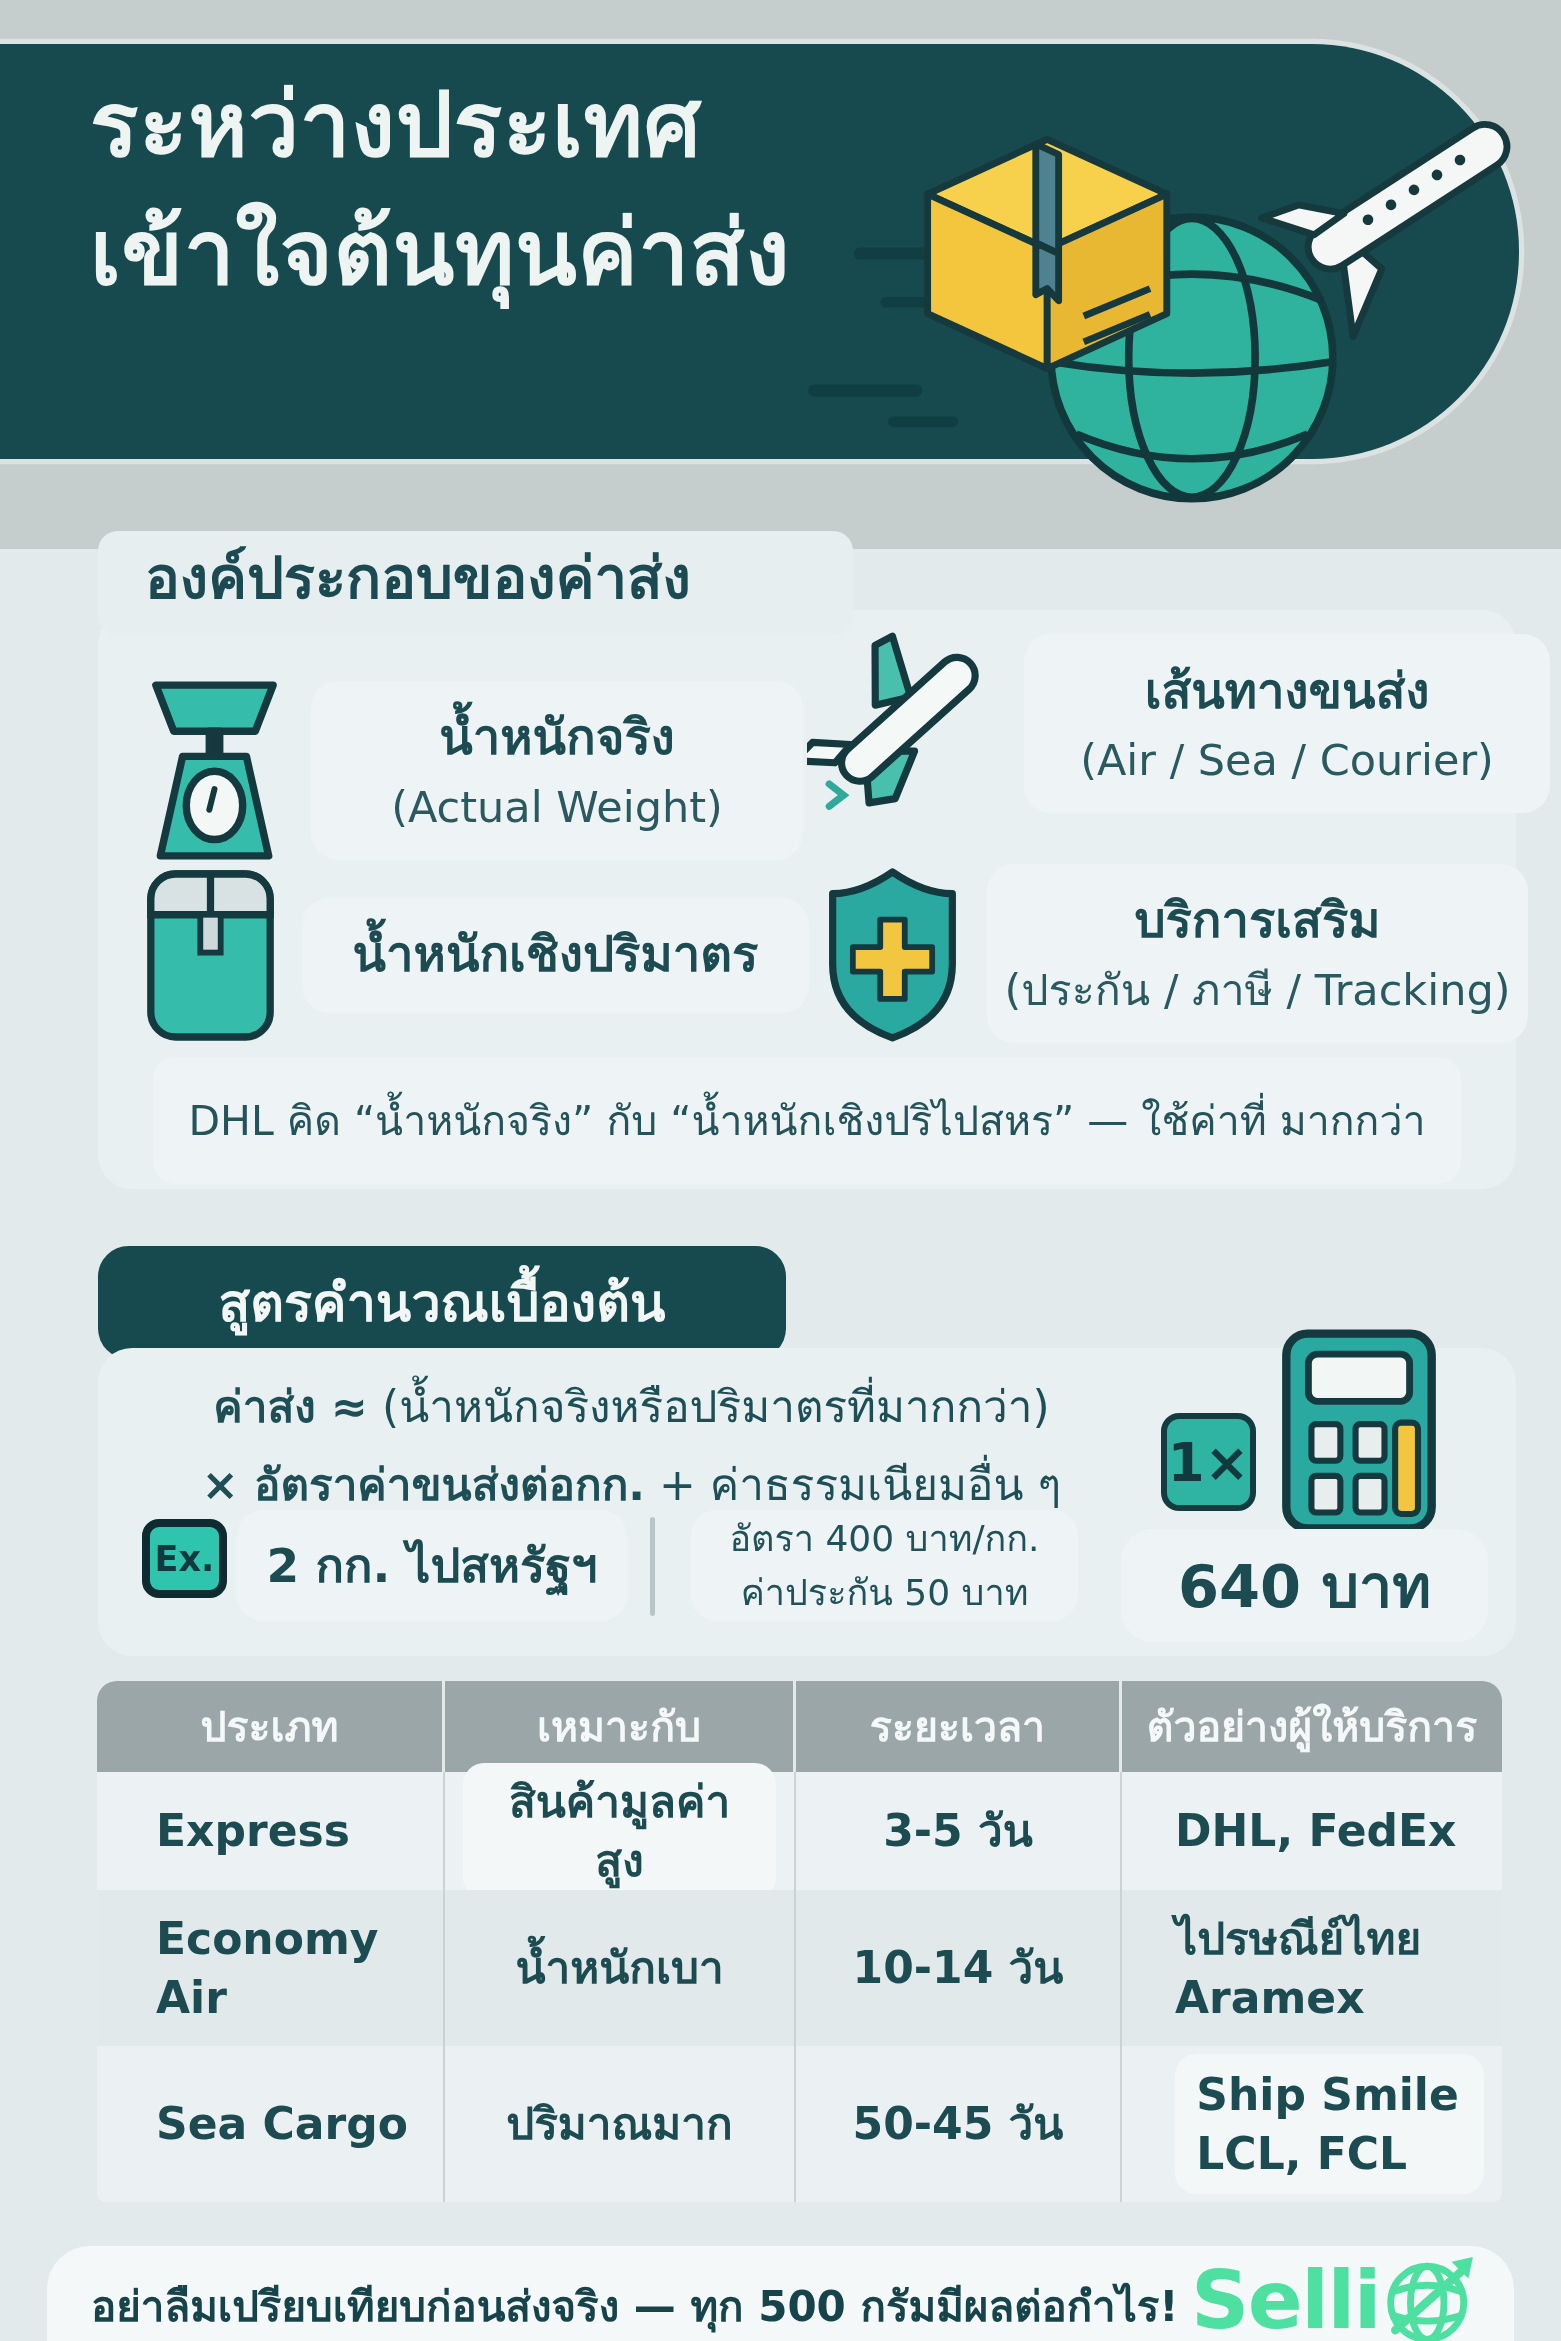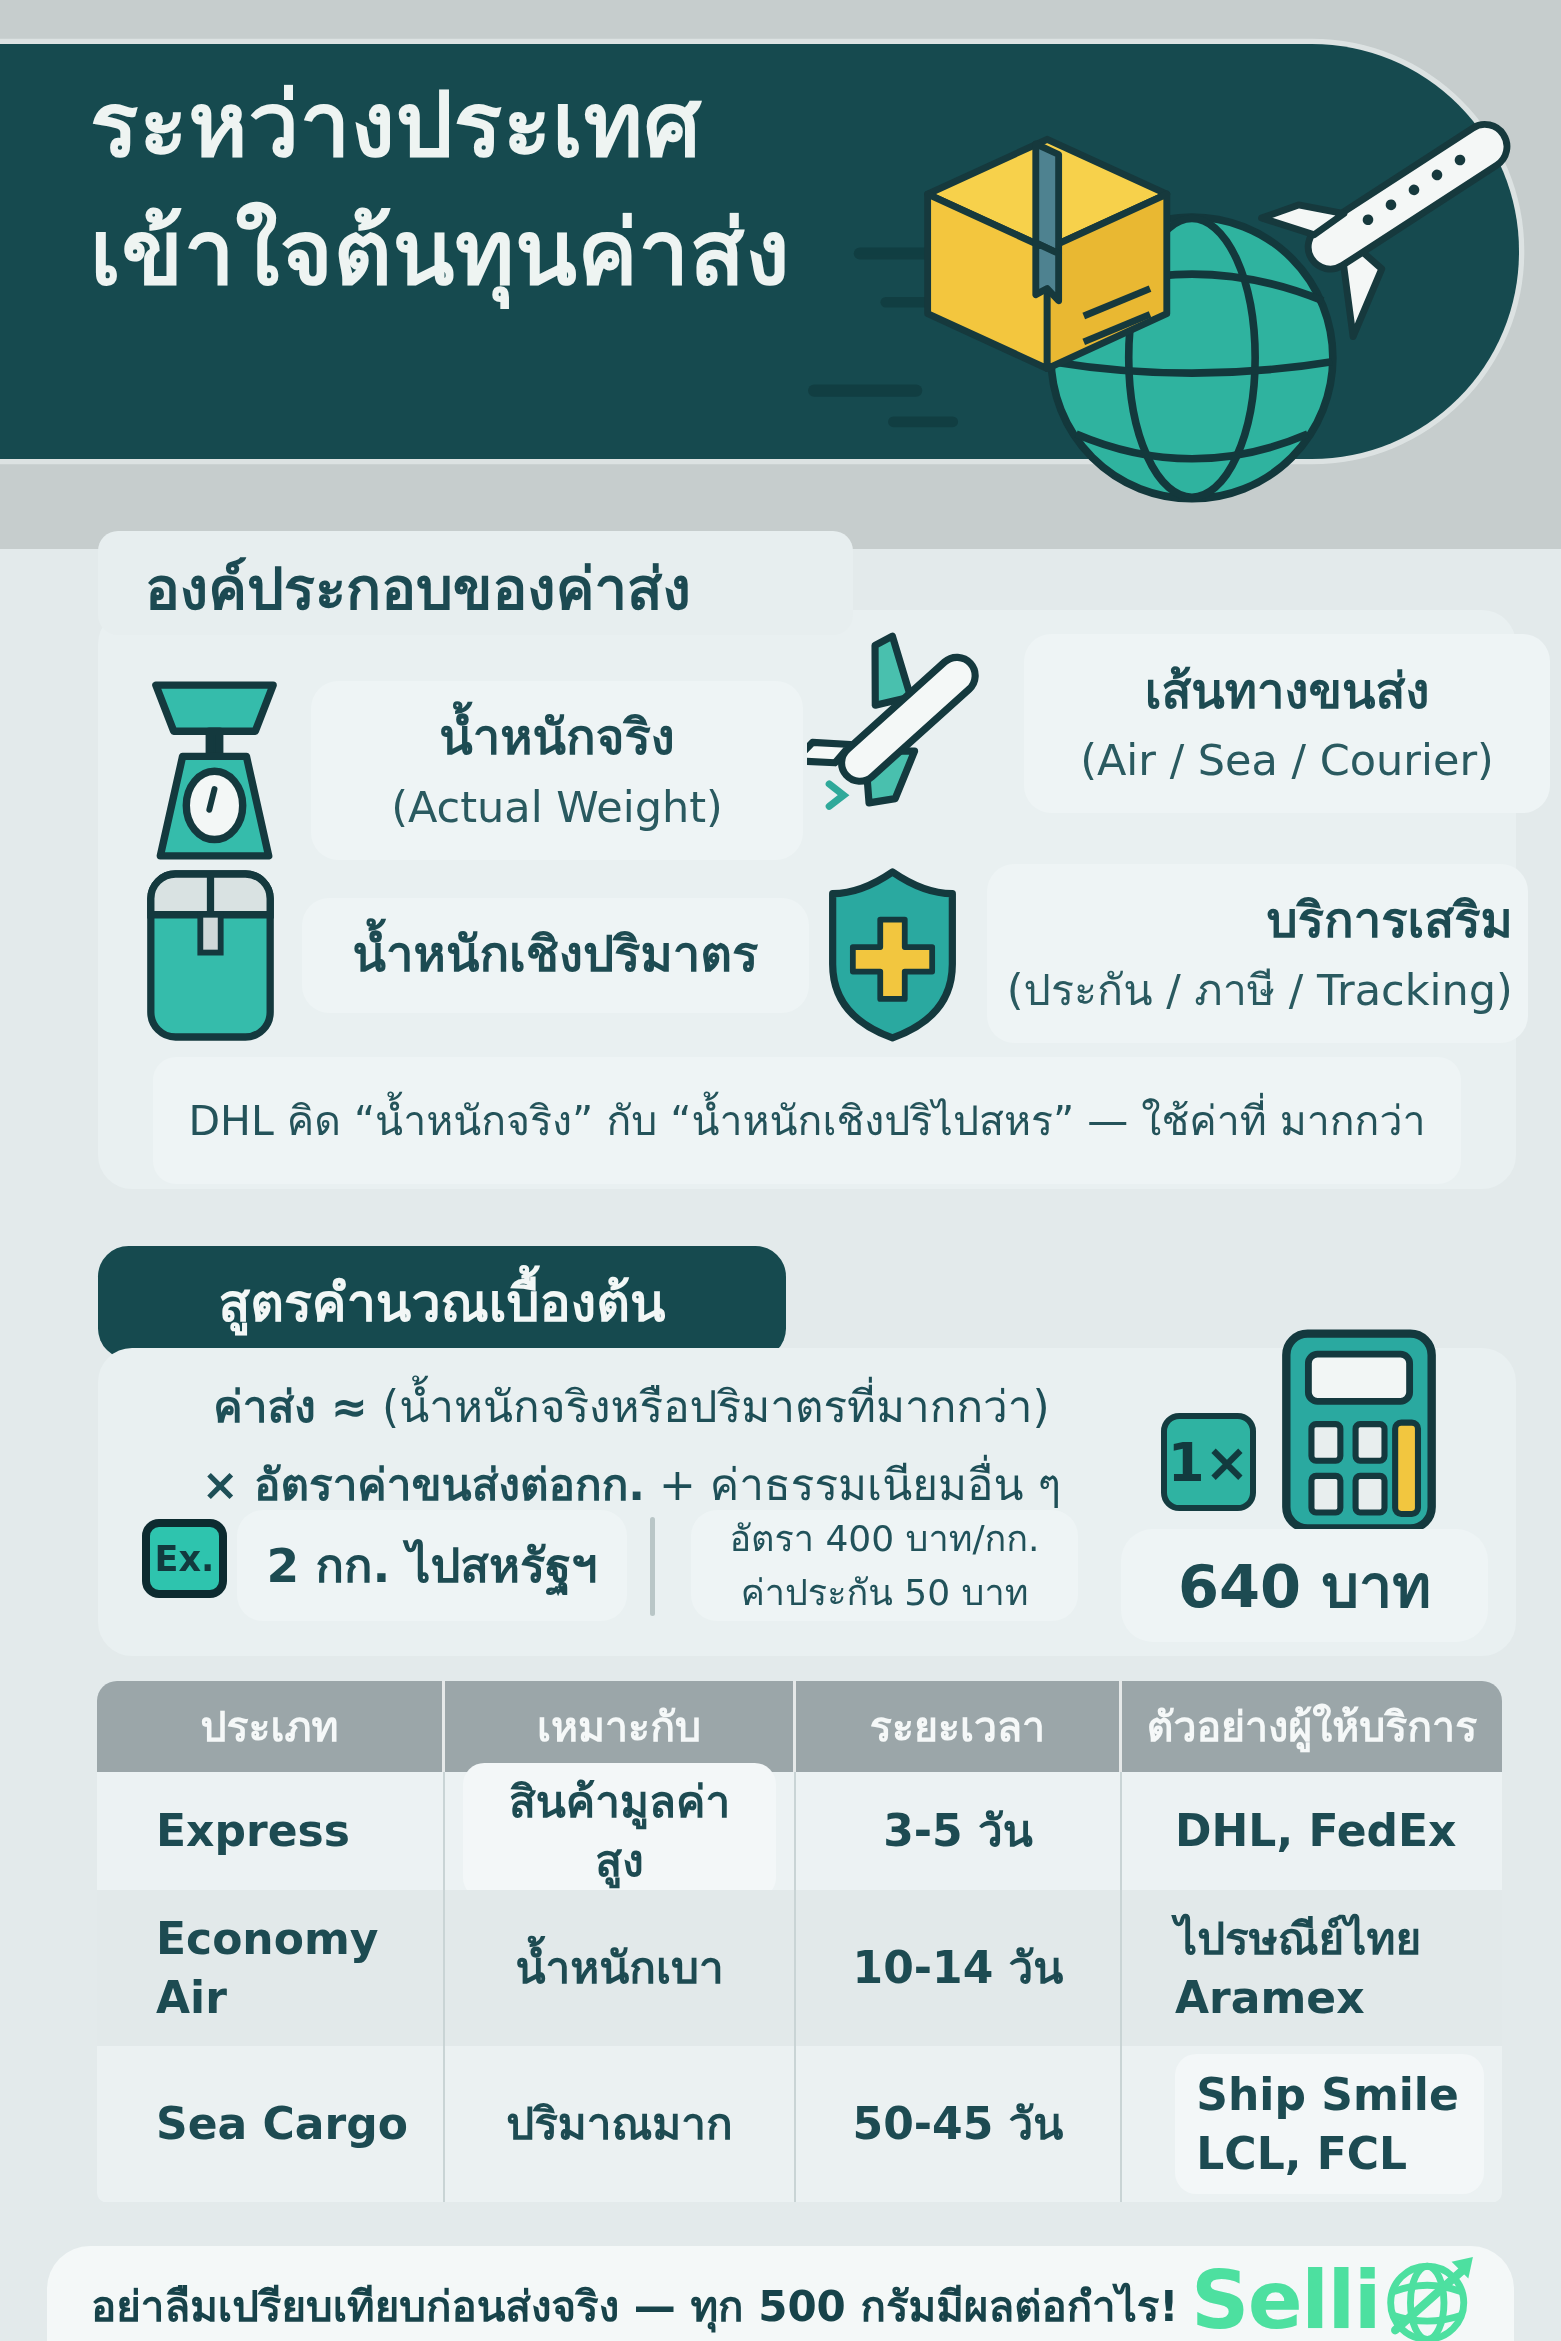--- a/index.html
+++ b/index.html
@@ -14,21 +14,21 @@
                 font-size:90px;line-height:1.42;color:#eef4f2;letter-spacing:0.8px;}
   .illus{position:absolute;left:861px;top:57px;width:671px;height:457px;overflow:visible;z-index:2;}
 
   
   .panel{position:absolute;background:#e9f0f1;border-radius:34px;}
   .pill-bg{background:#eef4f5;border-radius:26px;}
   .b{font-weight:700;}
 
   
   .sec1-pill{position:absolute;left:98px;top:531px;width:755px;height:104px;background:#e7eeef;
-             border-radius:20px;display:flex;align-items:flex-end;padding-left:47px;box-sizing:border-box;
+             border-radius:20px;display:flex;align-items:flex-start;padding-left:47px;box-sizing:border-box;
              font-size:58px;font-weight:700;color:#1c4a52;z-index:2;}
   .panel1{left:98px;top:610px;width:1418px;height:579px;}
   .item{position:absolute;display:flex;align-items:center;gap:26px;}
   .item-card{background:#eef4f5;border-radius:27.4px;padding:24.4px 15.2px;text-align:center;box-sizing:border-box;}
   .item-title{font-size:49px;font-weight:700;color:#1d4b52;line-height:1.35;}
   .item-sub{font-size:43px;color:#2a5a60;line-height:1.35;margin-top:6.1px;}
   .note-bar{position:absolute;left:55px;top:447px;width:1308px;height:127px;background:#eef4f5;
             border-radius:23px;display:flex;align-items:center;justify-content:center;
             font-size:41px;color:#24535a;}
 
@@ -179,21 +179,21 @@
       </div>
     </div>
 
     <div class="item" style="left:726px;top:252px;">
       <svg width="137" height="183" viewBox="0 0 190 250">
         <g stroke="#14393e" stroke-width="10" stroke-linejoin="round">
           <path d="M95,12 C130,36 160,42 178,42 V140 C178,196 140,226 95,242 C50,226 12,196 12,140 V42 C30,42 60,36 95,12 Z" fill="#2aa9a0"></path>
           <path d="M78,78 h34 v38 h38 v34 h-38 v38 h-34 v-38 h-38 v-34 h38 z" fill="#f2c63f" stroke-width="8"></path>
         </g>
       </svg>
-      <div class="item-card" style="width:541px;text-align:right;">
+      <div class="item-card" style="width:541px;">
         <div class="item-title">บริการเสริม</div>
         <div class="item-sub">(ประกัน / ภาษี / Tracking)</div>
       </div>
     </div>
 
     <div class="note-bar">DHL คิด “น้ำหนักจริง” กับ “น้ำหนักเชิงปริไปสหร” — ใช้ค่าที่ มากกว่า</div>
   </div>
 
   <div class="sec2-pill">
     <span>สูตรคำนวณเบื้องต้น</span>

